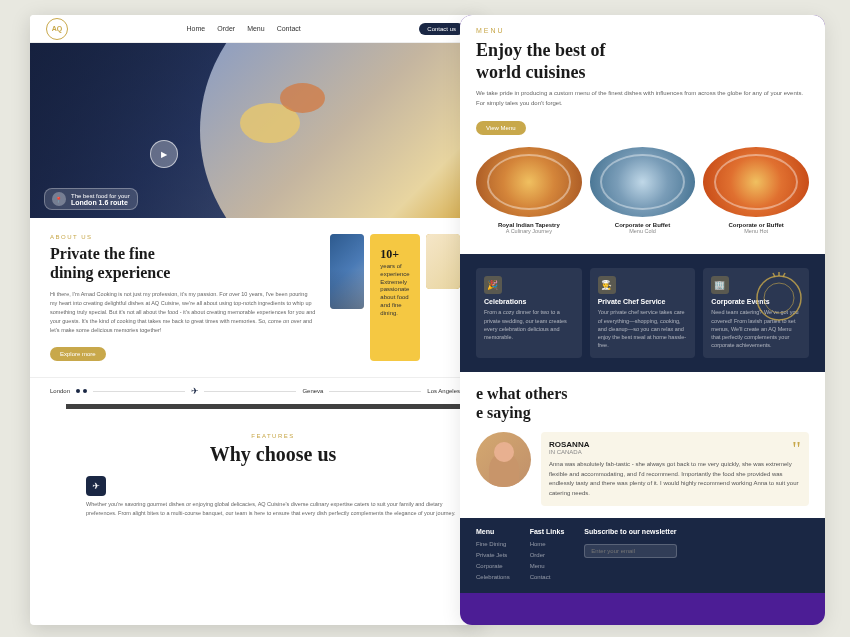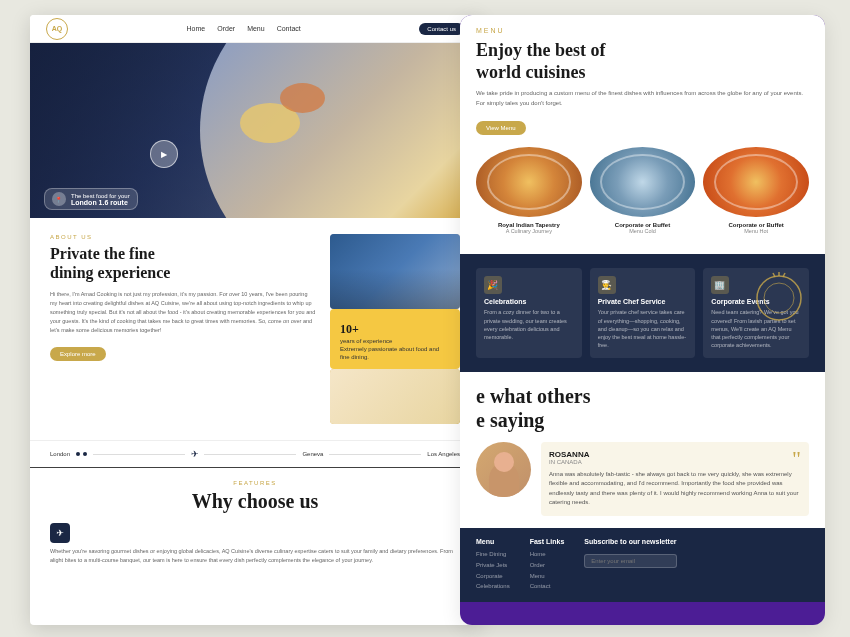--- a/index.html
+++ b/index.html
@@ -195,21 +195,21 @@
       color: #fff;
       font-size: 6px;
       padding: 4px 10px;
       border-radius: 10px;
       font-family: Arial, sans-serif;
       display: inline-block;
     }
     .about-right {
       width: 130px;
       display: flex;
-      flex-direction: column;
+      gap: 6px;
     }
     .about-img-1 {
       width: 130px;
       height: 75px;
       background: linear-gradient(135deg, #8B9DC3 0%, #c4b5a0 100%);
       border-radius: 4px;
       overflow: hidden;
       position: relative;
     }
     .about-img-1::before {
@@ -291,23 +291,24 @@
     }
     .route-dot {
       width: 4px;
       height: 4px;
       border-radius: 50%;
       background: #1a2744;
     }
 
     
     .features-section {
-      padding: 12px 20px;
+      padding: 24px 20px;
       background: #fff;
-      border-top: 1px solid #404040;
+      border-top: 5px solid #404040;
+      margin-left: 36px;
     }
     .features-label {
       font-size: 6px;
       color: #c8a84b;
       text-transform: uppercase;
       letter-spacing: 1.5px;
       font-family: Arial, sans-serif;
       text-align: center;
       margin-bottom: 4px;
     }
@@ -492,21 +493,21 @@
       font-family: Arial, sans-serif;
       line-height: 1.5;
     }
 
     
     .testimonial-section {
       padding: 12px 16px;
       background: #fff;
     }
     .testimonial-left-title {
-      font-size: 20px;
+      font-size: 16px;
       color: #1a1a1a;
       margin-bottom: 10px;
       line-height: 1.2;
     }
     .testimonial-content {
       display: flex;
       gap: 10px;
       align-items: flex-start;
     }
     .reviewer-avatar {

